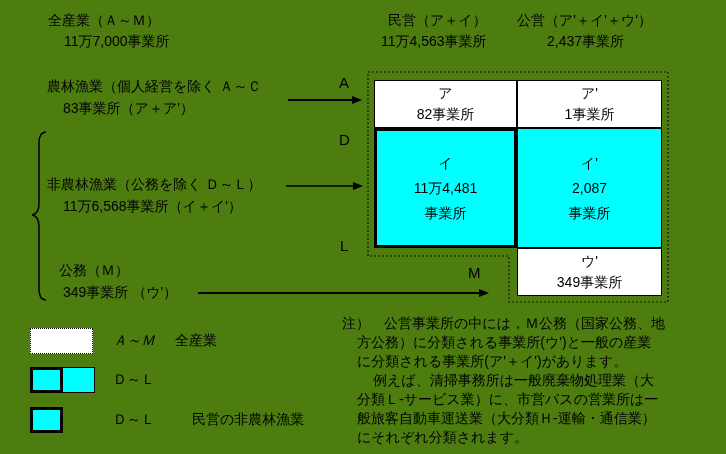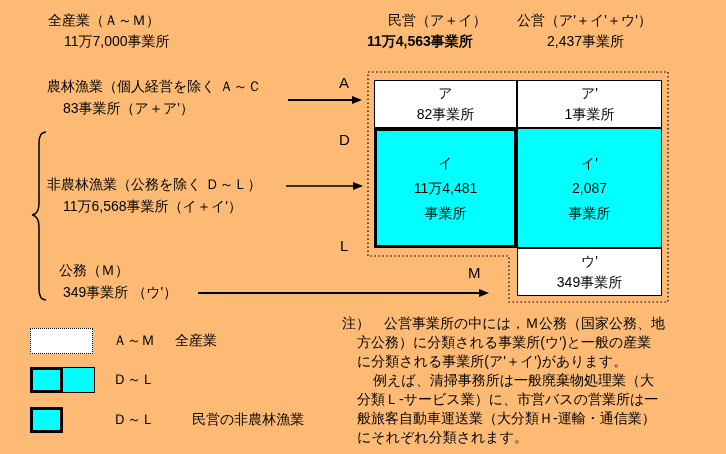--- a/index.html
+++ b/index.html
@@ -1,17 +1,17 @@
 <!DOCTYPE html>
 <html><head>
 <meta charset="utf-8">
 <style>
   html,body{margin:0;padding:0;background:#ffffff;}
   #canvas{
-    position:relative;width:726px;height:454px;background:#fdba74;
+    position:relative;width:726px;height:454px;background:#4d7c0f;
     font-family:"Liberation Sans","DejaVu Sans",sans-serif;
     color:#000;font-size:14px;line-height:1.25;overflow:hidden;
   }
   .abs{position:absolute;white-space:nowrap;}
   svg.overlay{position:absolute;left:0;top:0;z-index:1;}
   .cell{
     position:absolute;z-index:2;box-sizing:border-box;border:1px solid #000;
     display:flex;flex-direction:column;justify-content:center;align-items:center;
     text-align:center;background:#fff;
   }
@@ -49,21 +49,21 @@
     </g>
     <g>
       <line x1="198" y1="293" x2="479" y2="293" stroke="#000" stroke-width="2"></line>
       <polygon points="479,289 489,293 479,297" fill="#000"></polygon>
     </g>
   </svg>
 
   <div class="abs" style="left:48px;top:12px;">全産業（Ａ～Ｍ）</div>
   <div class="abs" style="left:64px;top:33px;">11万7,000事業所</div>
   <div class="abs" style="left:388px;top:12px;">民営（ア＋イ）</div>
-  <div class="abs" style="left:367px;top:33px;font-weight:bold;">11万4,563事業所</div>
+  <div class="abs" style="left:381px;top:33px;">11万4,563事業所</div>
   <div class="abs" style="left:517px;top:12px;">公営（ア'＋イ'＋ウ'）</div>
   <div class="abs" style="left:547px;top:33px;">2,437事業所</div>
 
   <div class="abs" style="left:47px;top:78px;">農林漁業（個人経営を除く Ａ～Ｃ</div>
   <div class="abs" style="left:63px;top:100px;">83事業所（ア＋ア'）</div>
   <div class="abs" style="left:47px;top:176px;">非農林漁業（公務を除く Ｄ～Ｌ）</div>
   <div class="abs" style="left:63px;top:198px;">11万6,568事業所（イ＋イ'）</div>
   <div class="abs" style="left:47px;top:262px;margin-left:12px;">公務（Ｍ）</div>
   <div class="abs" style="left:63px;top:284px;">349事業所 （ウ'）</div>
 
@@ -91,21 +91,21 @@
     <div class="ln">事業所</div>
   </div>
   <div class="cell" style="left:517px;top:248px;width:145px;height:48px;">
     <div class="ln">ウ'</div>
     <div class="ln">349事業所</div>
   </div>
 
   <div>
     <div class="legend-row" style="left:30px;top:328px;">
       <span class="legend-swatch" style="left:0;width:63px;border:1px dotted #000;background:#fff;"></span>
-      <span class="legend-text" style="left:83px;">Ａ～Ｍ</span>
+      <span class="legend-text" style="left:83px;font-style:italic;">Ａ～Ｍ</span>
       <span class="legend-text" style="left:145px;">全産業</span>
     </div>
     <div class="legend-row" style="left:30px;top:367px;">
       <span class="legend-swatch" style="left: 0px; width: 33px; border: 3px solid rgb(0, 0, 0); background-color: rgb(0, 255, 255);"></span>
       <span class="legend-swatch" style="left: 32px; width: 33px; border: 1px solid rgb(0, 0, 0); background-color: rgb(0, 255, 255);"></span>
       <span class="legend-text" style="left:83px;">Ｄ～Ｌ</span>
     </div>
     <div class="legend-row" style="left:30px;top:407px;">
       <span class="legend-swatch" style="left: 0px; width: 33px; border: 3px solid rgb(0, 0, 0); background-color: rgb(0, 255, 255);"></span>
       <span class="legend-text" style="left:83px;">Ｄ～Ｌ</span>

